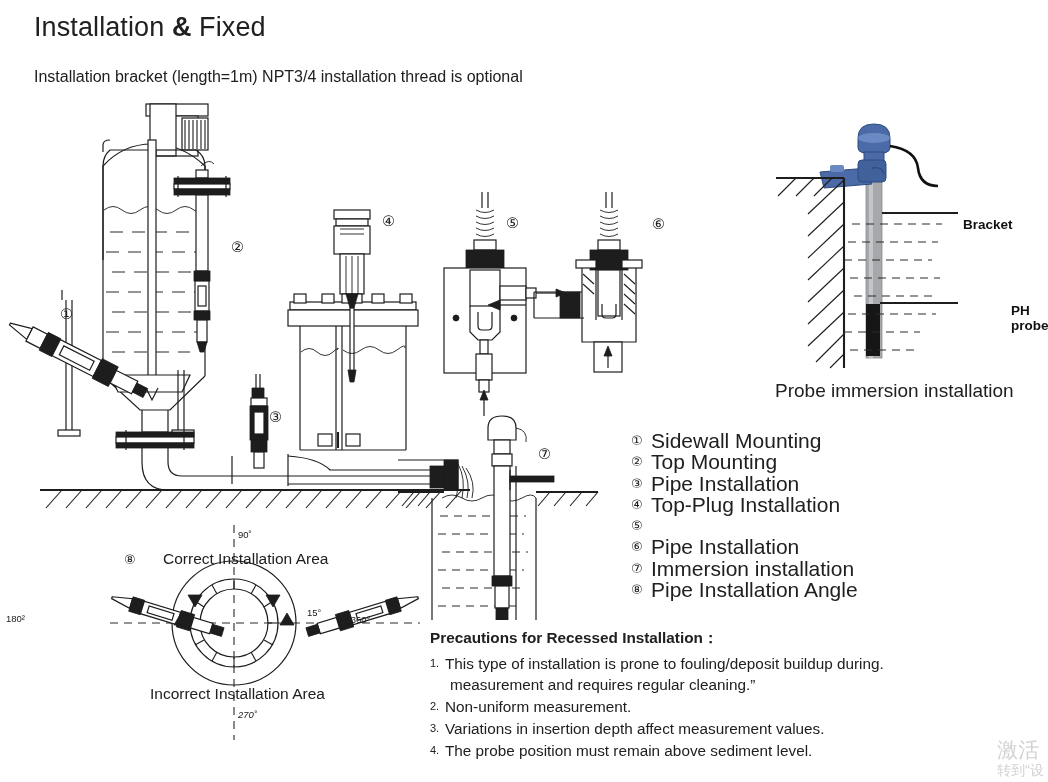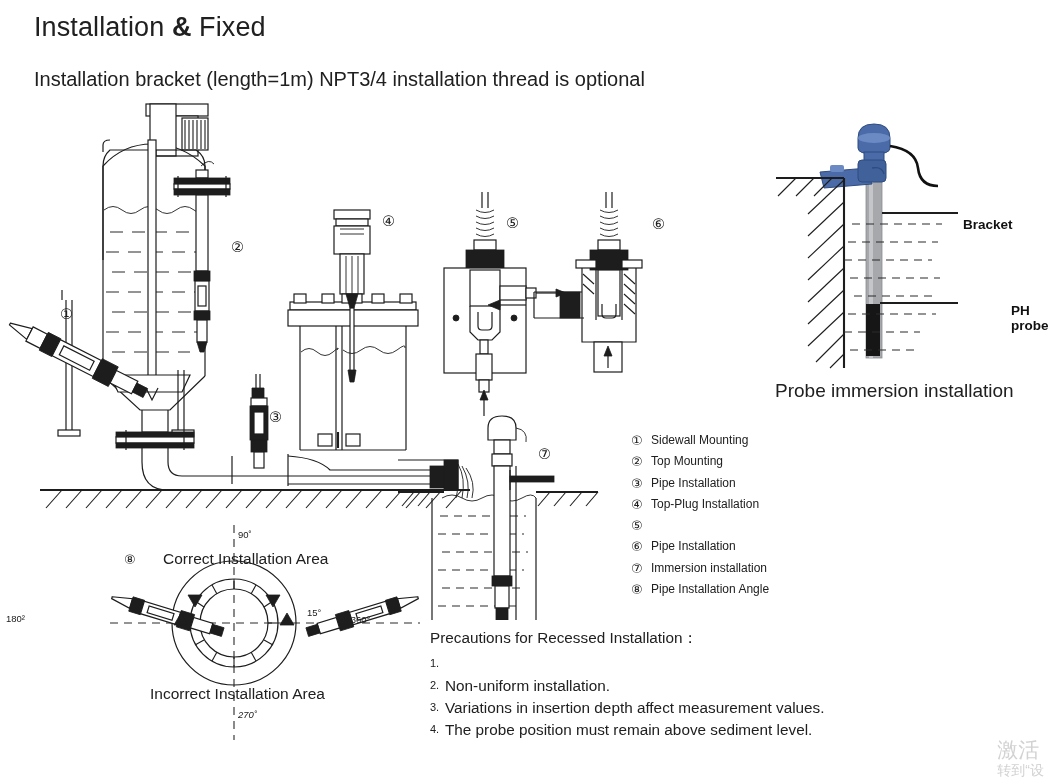--- a/index.html
+++ b/index.html
@@ -1,31 +1,31 @@
 <!DOCTYPE html>
 <html><head>
 <meta charset="utf-8">
 <style>
   html,body{margin:0;padding:0;background:#ffffff;}
   body{width:1048px;height:782px;position:relative;overflow:hidden;
        font-family:"Liberation Sans","DejaVu Sans",sans-serif;color:#1a1a1a;}
   .abs{position:absolute;}
   #page-title{left:34px;top:12px;font-size:27px;color:#202020;letter-spacing:.1px;}
   #page-title .amp{font-weight:bold;}
-  #subtitle{left:34px;top:68px;font-size:20px;color:#202020;}
+  #subtitle{left:34px;top:68px;font-size:16px;color:#202020;}
 
   
   #legend{left:631px;top:430px;width:270px;}
   .legend-row{display:flex;align-items:flex-start;height:21.3px;}
   .legend-num{width:20px;flex:0 0 20px;font-size:13px;line-height:21.3px;color:#202020;}
-  .legend-txt{font-size:12px;line-height:21.3px;color:#202020;white-space:nowrap;}
+  .legend-txt{font-size:21px;line-height:21.3px;color:#202020;white-space:nowrap;}
 
   
   #precautions{left:430px;top:628px;width:600px;}
-  #prec-title{font-size:15.3px;color:#202020;margin-bottom:4px;}
+  #prec-title{font-size:15.3px;color:#202020;margin-bottom:4px;font-weight:bold;}
   .prec-row{display:flex;align-items:flex-start;margin-bottom:1px;}
   .prec-num{width:15px;flex:0 0 15px;font-size:11px;line-height:21px;color:#202020;}
   .prec-txt{font-size:15.3px;line-height:21px;color:#202020;}
   .prec-txt .l2{display:block;margin-left:5px;}
 
   
   #imm-caption{left:775px;top:380px;font-size:19px;color:#202020;}
   .lead-label{font-size:13.5px;font-weight:bold;color:#111;}
   #lbl-bracket{left:963px;top:198px;margin-top:19px;}
   #lbl-phprobe{left:963px;top:303px;padding-left:48px;}
@@ -525,24 +525,25 @@
     <span class="legend-num">⑧</span>
     <span class="legend-txt">Pipe Installation Angle</span>
   </div>
 </div>
 
 <div class="abs" id="precautions">
   <div id="prec-title">Precautions for Recessed Installation：</div>
 
   <div class="prec-row">
     <span class="prec-num">1.</span>
+    <span class="prec-txt"><span>This type of installation is prone to fouling/deposit buildup during.</span><span class="l2">measurement and requires regular cleaning.”</span></span>
   </div>
   <div class="prec-row">
     <span class="prec-num">2.</span>
-    <span class="prec-txt">Non-uniform installation.</span>
+    <span class="prec-txt">Non-uniform measurement.</span>
   </div>
   <div class="prec-row">
     <span class="prec-num">3.</span>
     <span class="prec-txt">Variations in insertion depth affect measurement values.</span>
   </div>
   <div class="prec-row">
     <span class="prec-num">4.</span>
     <span class="prec-txt">The probe position must remain above sediment level.</span>
   </div>
 </div>

